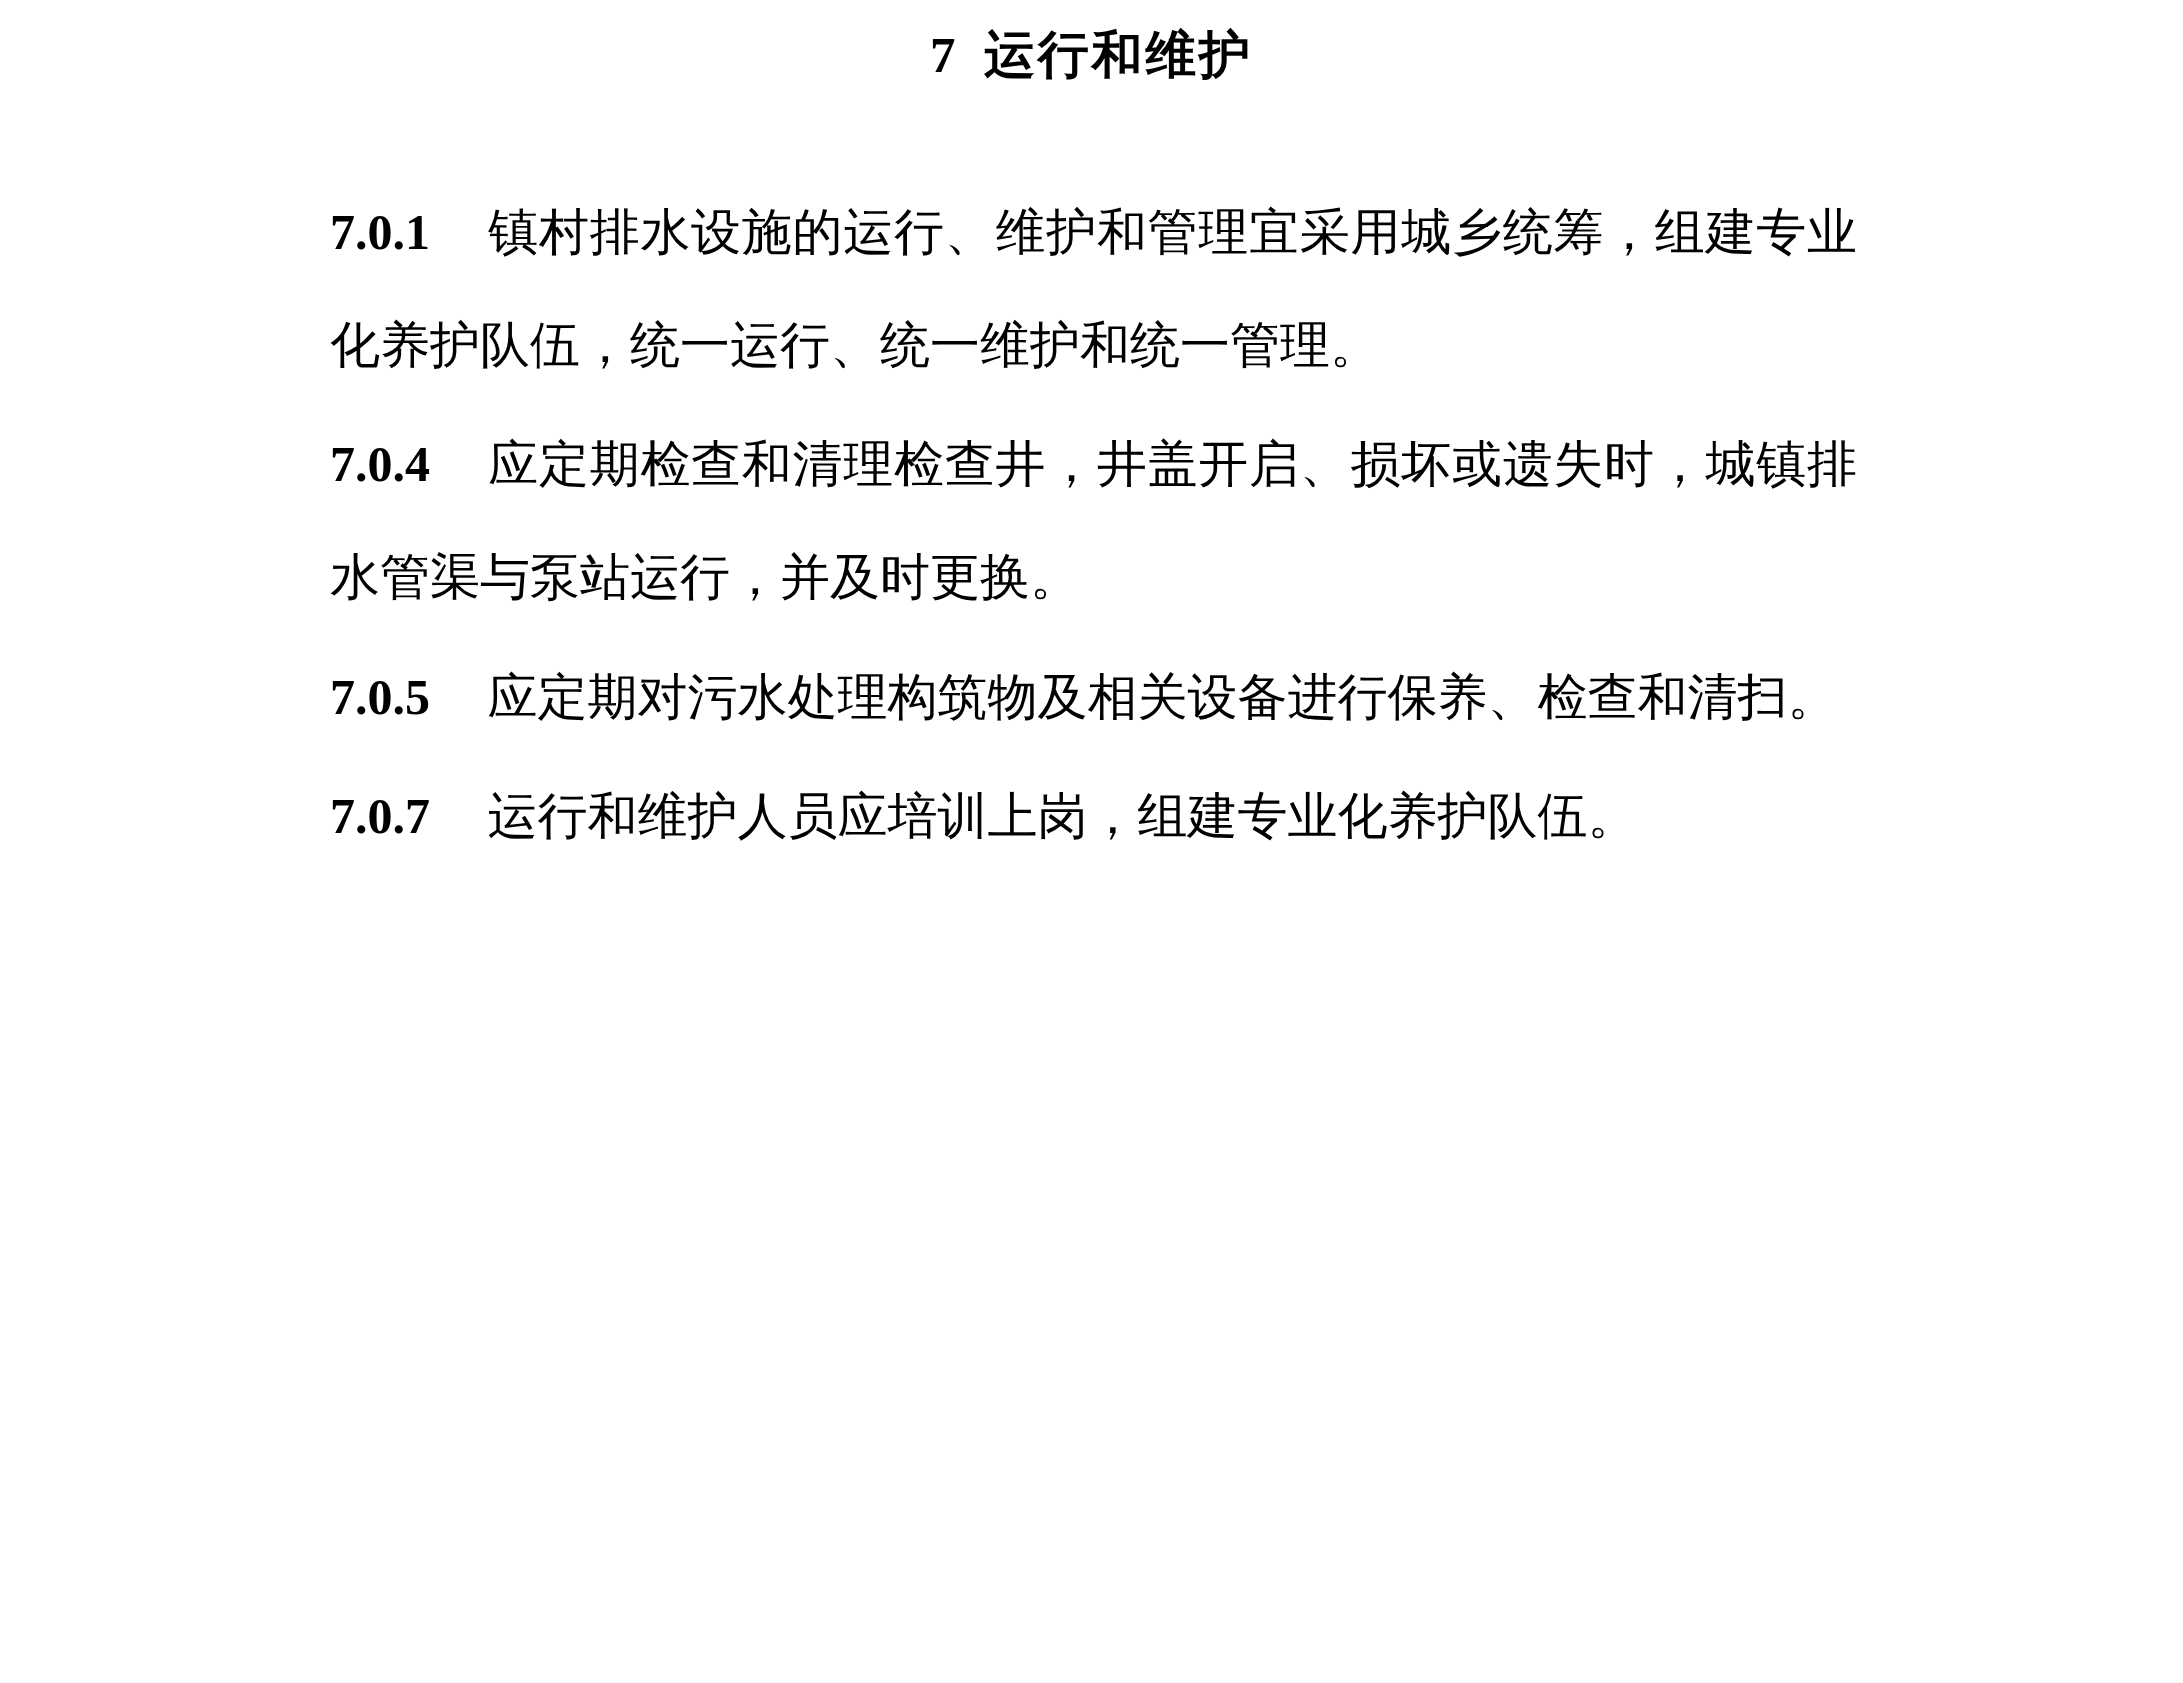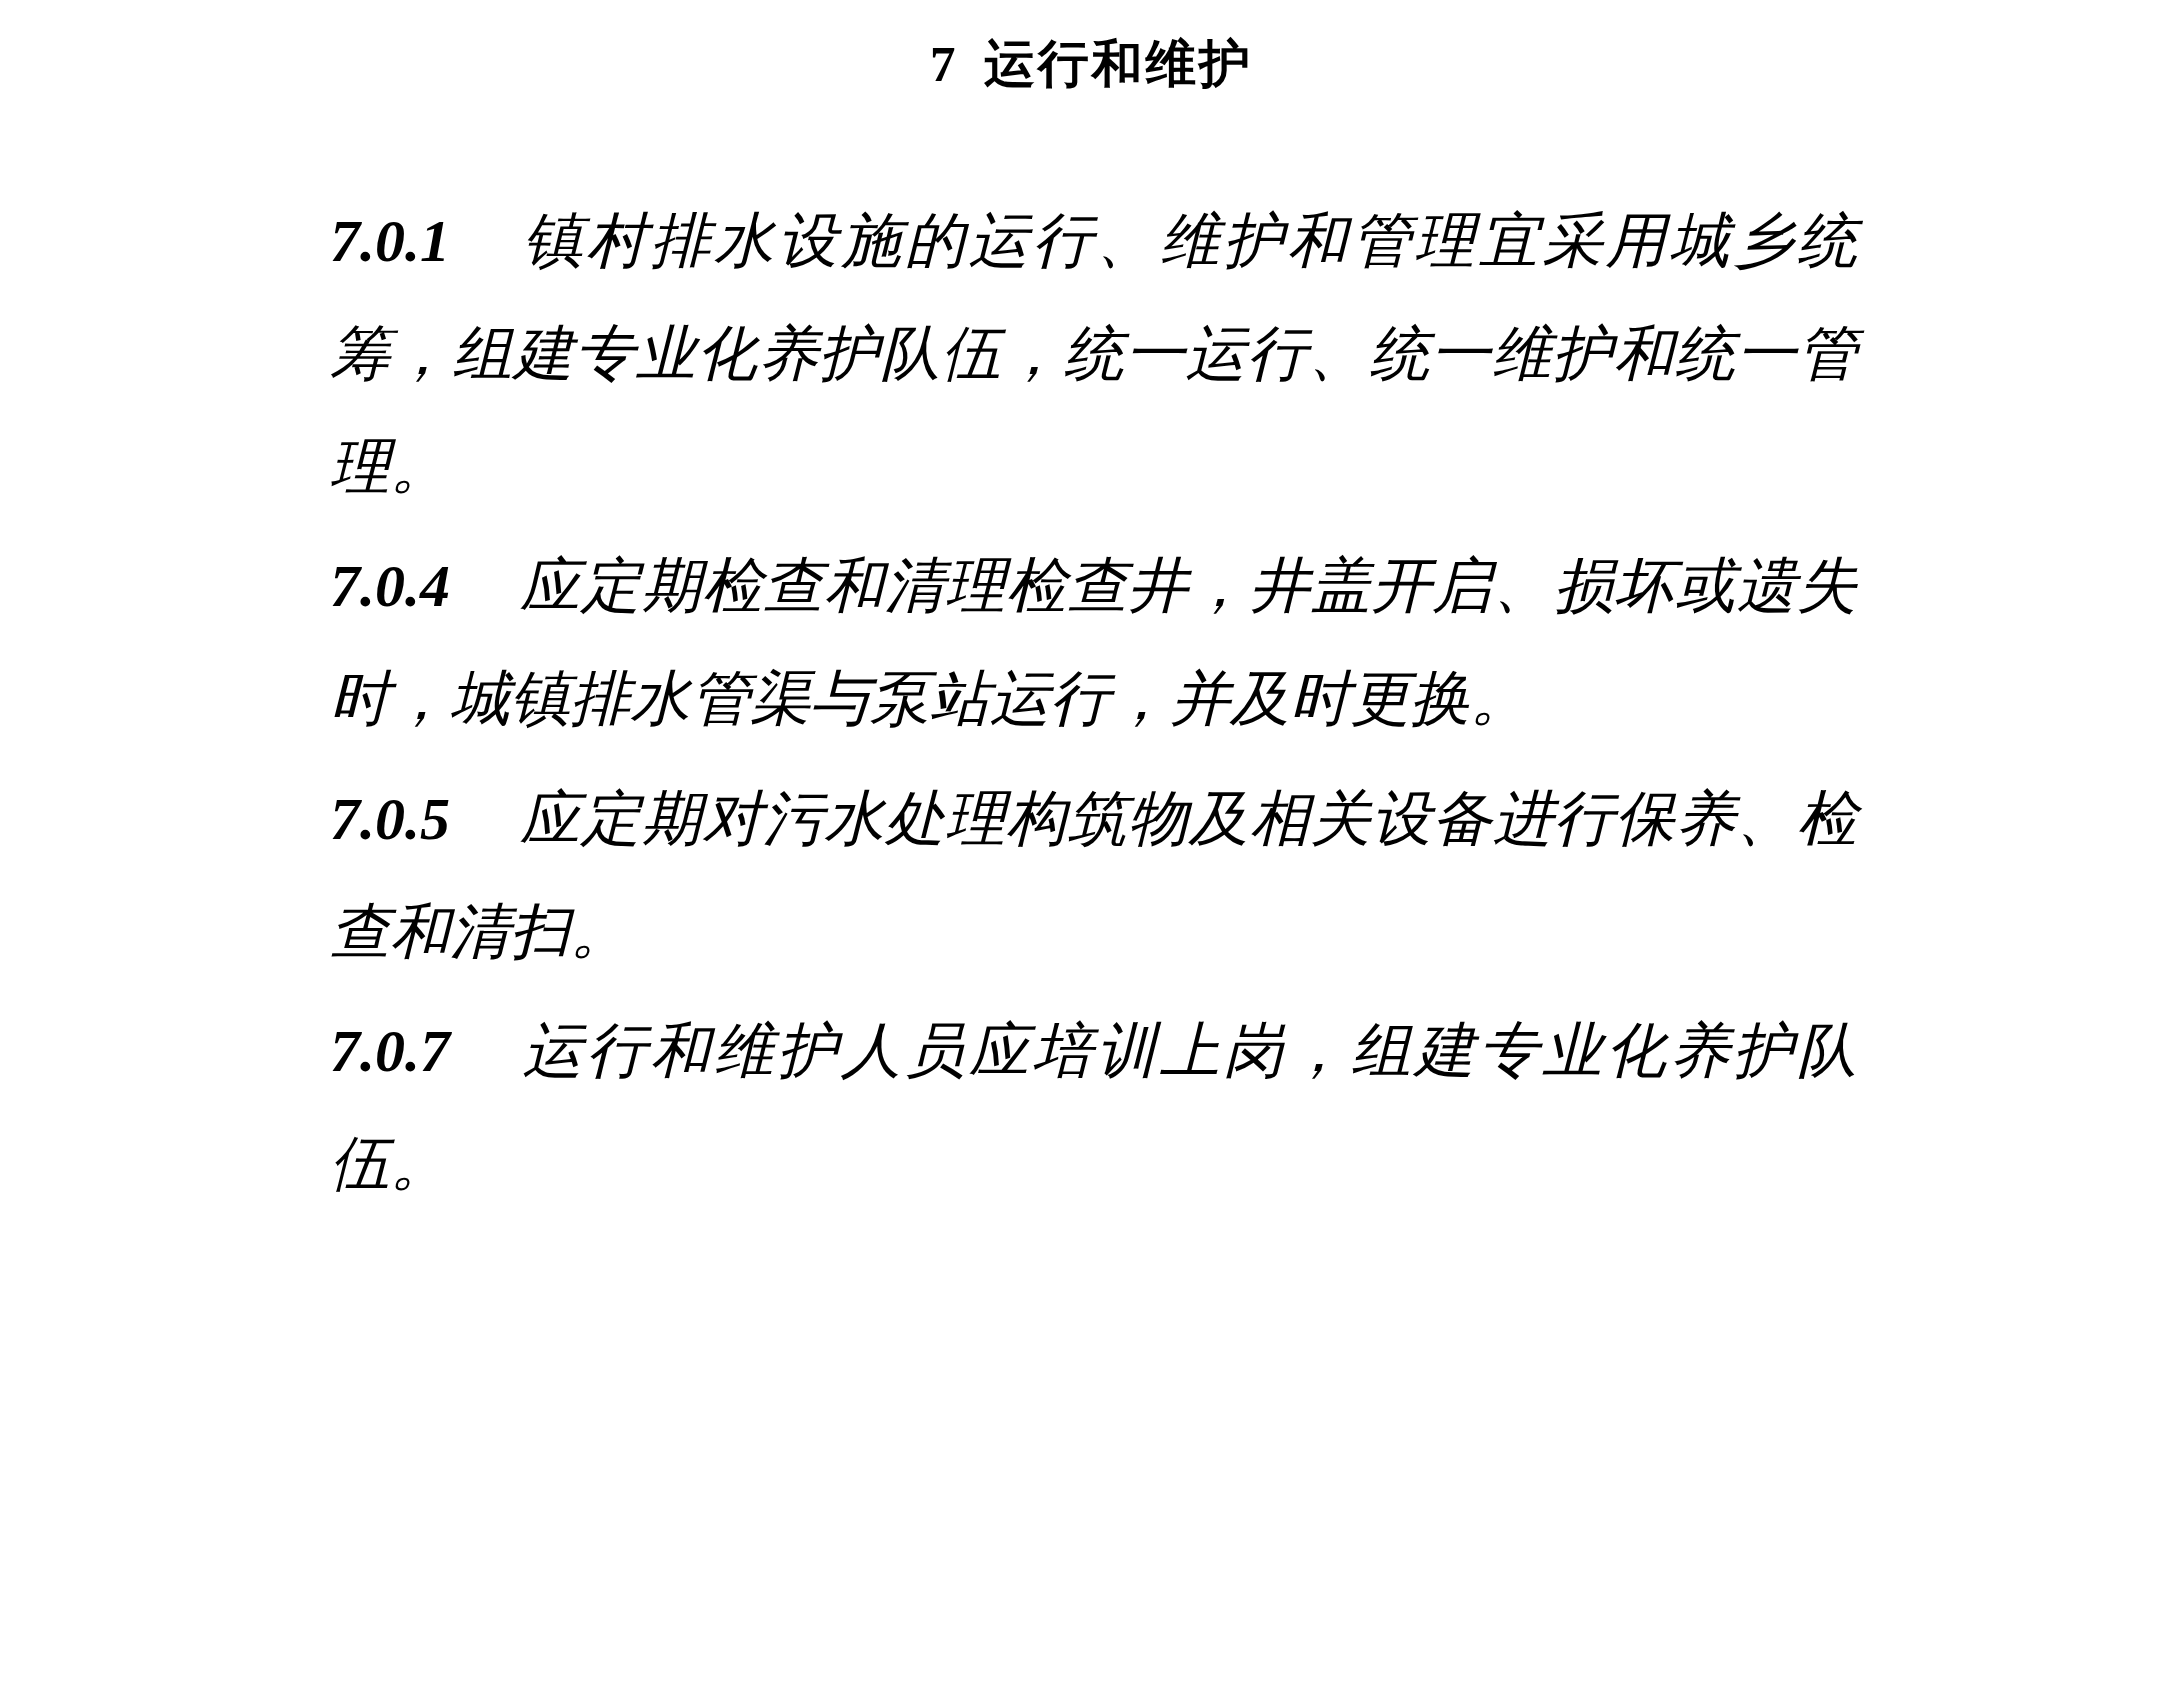--- a/index.html
+++ b/index.html
@@ -13,41 +13,40 @@
     overflow: hidden;
     color: #000000;
     font-family: "Liberation Serif", "DejaVu Serif", serif;
   }
   .page {
     width: 100%;
     height: 100%;
     background: #ffffff;
   }
   .title {
-    margin: 14px;
+    margin: 5px;
     padding-top: 13.8px;
     text-align: center;
     font-size: 51px;
     line-height: 72px;
     font-weight: bold;
     letter-spacing: 2.8px;
   }
   .title-num {
     margin-right: 0.5em;
   }
   .content {
     margin: 85px 326px 0 330px; 
   }
   .clause {
     margin: 0 0 6.4px 0;
-    font-size: 60px;
+    font-size: 50px;
     line-height: 113px;
     text-align: justify;
     text-justify: inter-ideograph;
-    font-style: italic;
   }
   .clause:last-child {
     margin-bottom: 0;
   }
   .clause-num {
     font-weight: bold;
     margin-right: 1.15em;
     white-space: nowrap;
   }
 </style>

